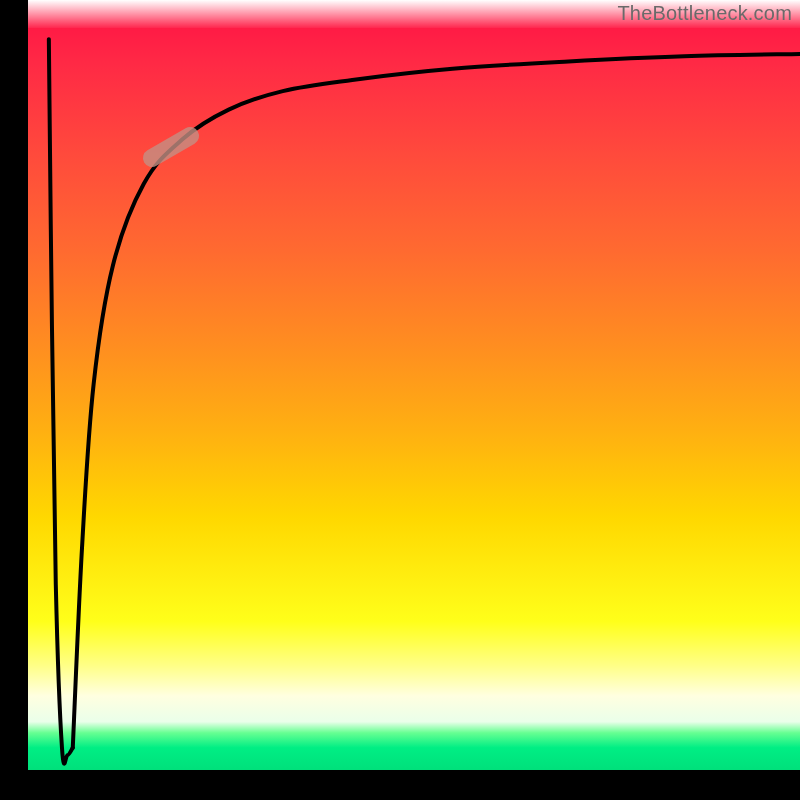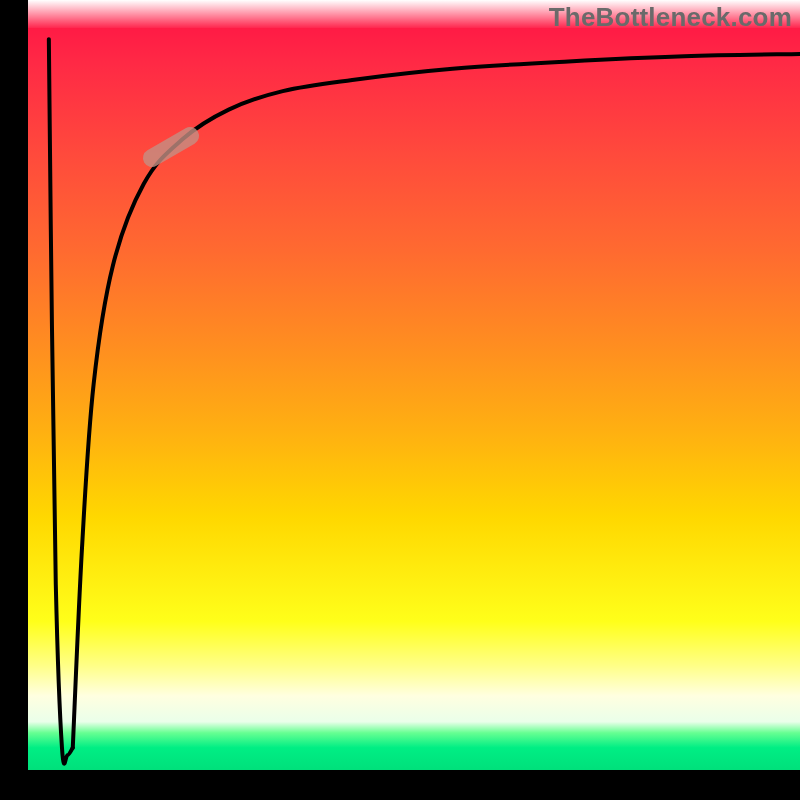--- a/index.html
+++ b/index.html
@@ -14,22 +14,22 @@
   .stage {
     position: relative;
     width: 800px;
     height: 800px;
   }
   .watermark {
     position: absolute;
     top: 2px;
     right: 8px;
     color: #6a6a6a;
-    font-size: 26px;
-    font-weight: 700;
+    font-size: 20px;
+    font-weight: 400;
     letter-spacing: 0.2px;
     z-index: 20;
   }
   .axis-left {
     position: absolute;
     left: 0;
     top: 0;
     width: 28px;
     height: 770px;
     background: #000000;

